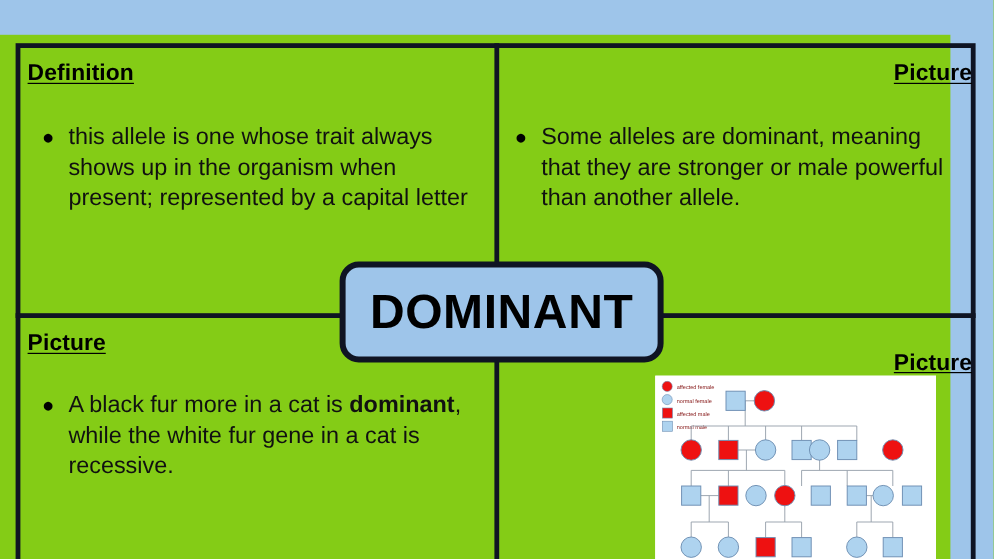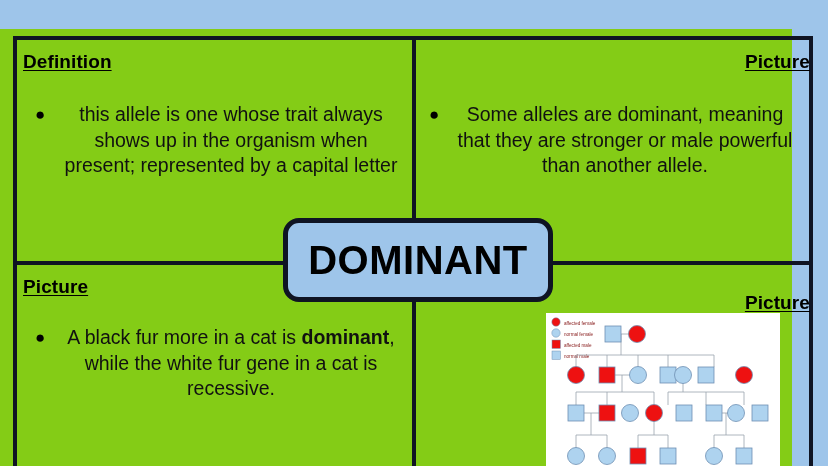--- a/index.html
+++ b/index.html
@@ -83,21 +83,20 @@
     font-size: 17px;
     line-height: 26px;
     color: #000;
     width: 22px;
   }
   .bullet-text {
     font-size: 19.5px;
     line-height: 25.5px;
     color: #111111;
     font-weight: normal;
-    text-align: center;
   }
   .bullet-text b { font-weight: bold; }
 
   #def-bullet  { left: 18px;  top: 62px;  width: 370px; }
   #sen-bullet  { left: 13px;  top: 62px;  width: 370px; }
   #exa-bullet  { left: 18px;  top: 60px;  width: 370px; }
 
   
   #center-term {
     position: absolute;

